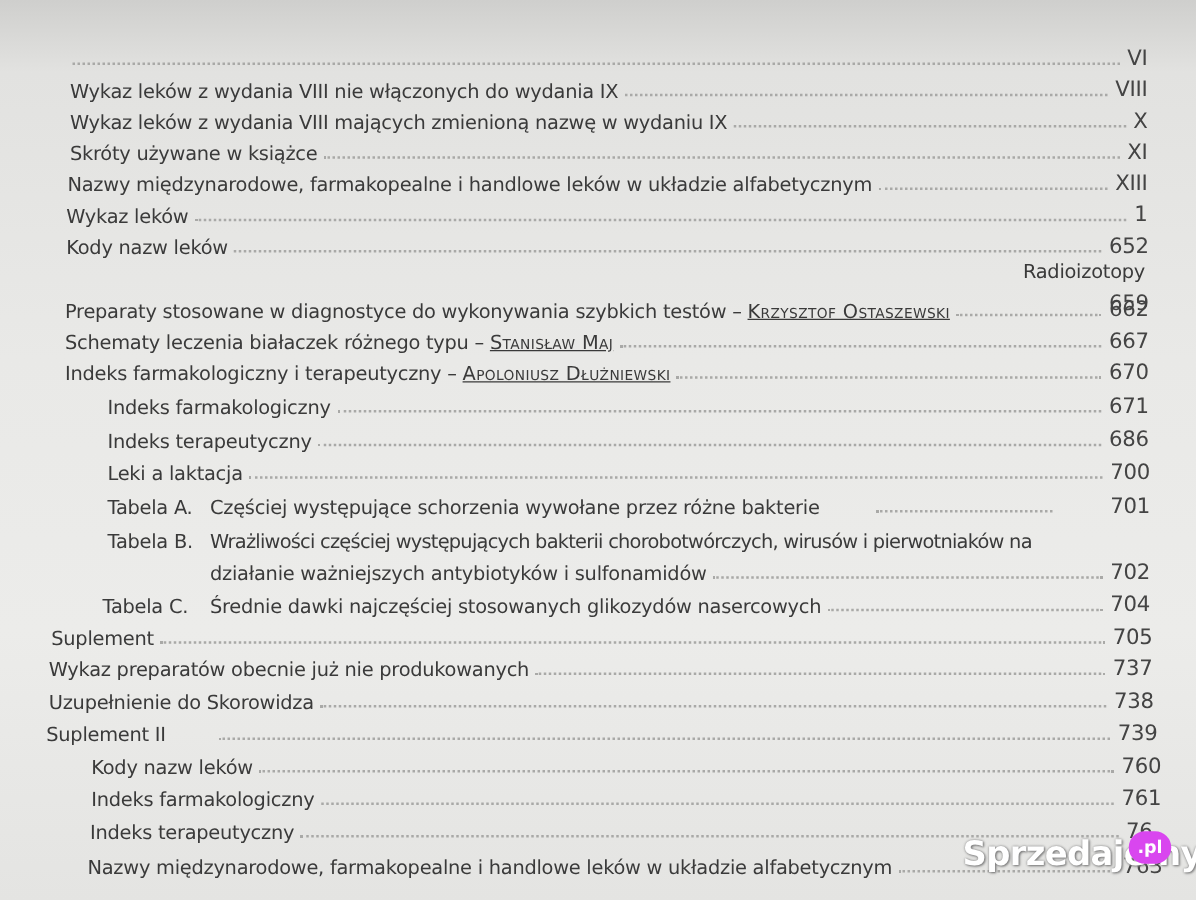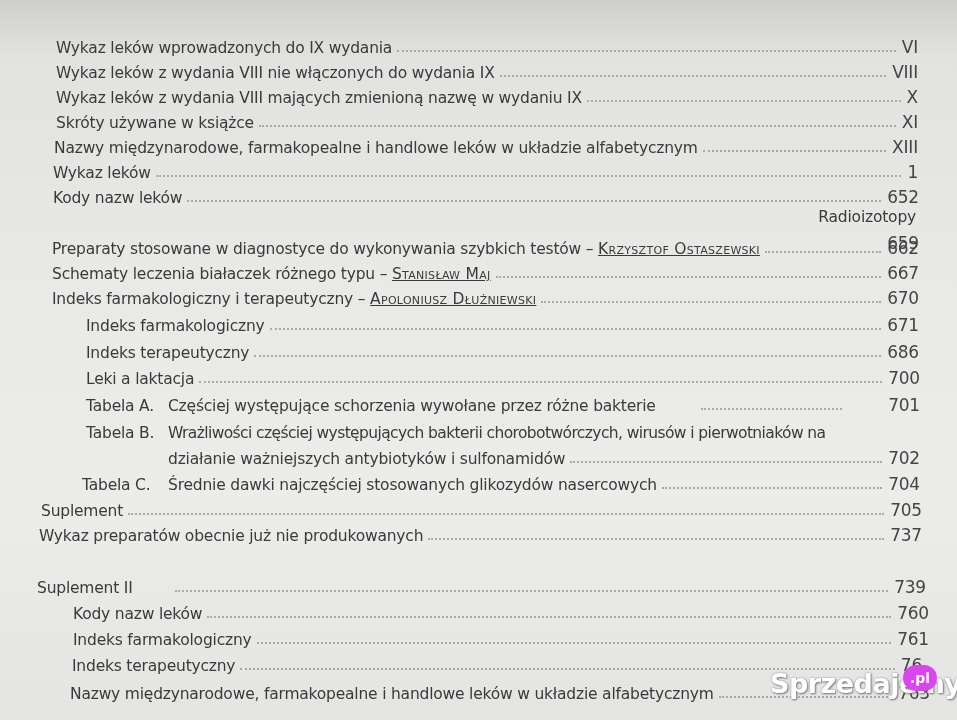--- a/index.html
+++ b/index.html
@@ -36,21 +36,20 @@
     font-size:14px; text-align:center; line-height:26px;
     font-family:"DejaVu Sans", sans-serif;
   }
 </style>
 </head>
 <body>
 
 <div class="page">
 
   <div class="row" style="left:56px; width:862px; top:33px;">
-    <span class="label">Wykaz leków wprowadzonych do IX wydania</span>
     <span class="leader"></span>
     <span class="page-no">VI</span>
   </div>
 
   <div class="row" style="left:56px; width:862px; top:83px;">
     <span class="label">Wykaz leków z wydania VIII mających zmienioną nazwę w wydaniu IX</span>
     <span class="leader"></span>
     <span class="page-no">X</span>
   </div>
 
@@ -153,20 +152,25 @@
     <span class="leader"></span>
     <span class="page-no">705</span>
   </div>
 
   <div class="row" style="left:39px; width:883px; top:521px;">
     <span class="label">Wykaz preparatów obecnie już nie produkowanych</span>
     <span class="leader"></span>
     <span class="page-no">737</span>
   </div>
 
+  <div class="row" style="left:39px; width:884px; top:547px;">
+    <span class="label">Uzupełnienie do Skorowidza</span>
+    <span class="leader"></span>
+    <span class="page-no">738</span>
+  </div>
 
   <div class="row" style="left:37px; width:889px; top:573px;">
     <span class="label" style="padding-right:40px">Suplement II</span>
     <span class="leader"></span>
     <span class="page-no">739</span>
   </div>
 
   <div class="row" style="left:73px; width:856px; top:599px;">
     <span class="label">Kody nazw leków</span>
     <span class="leader"></span>

